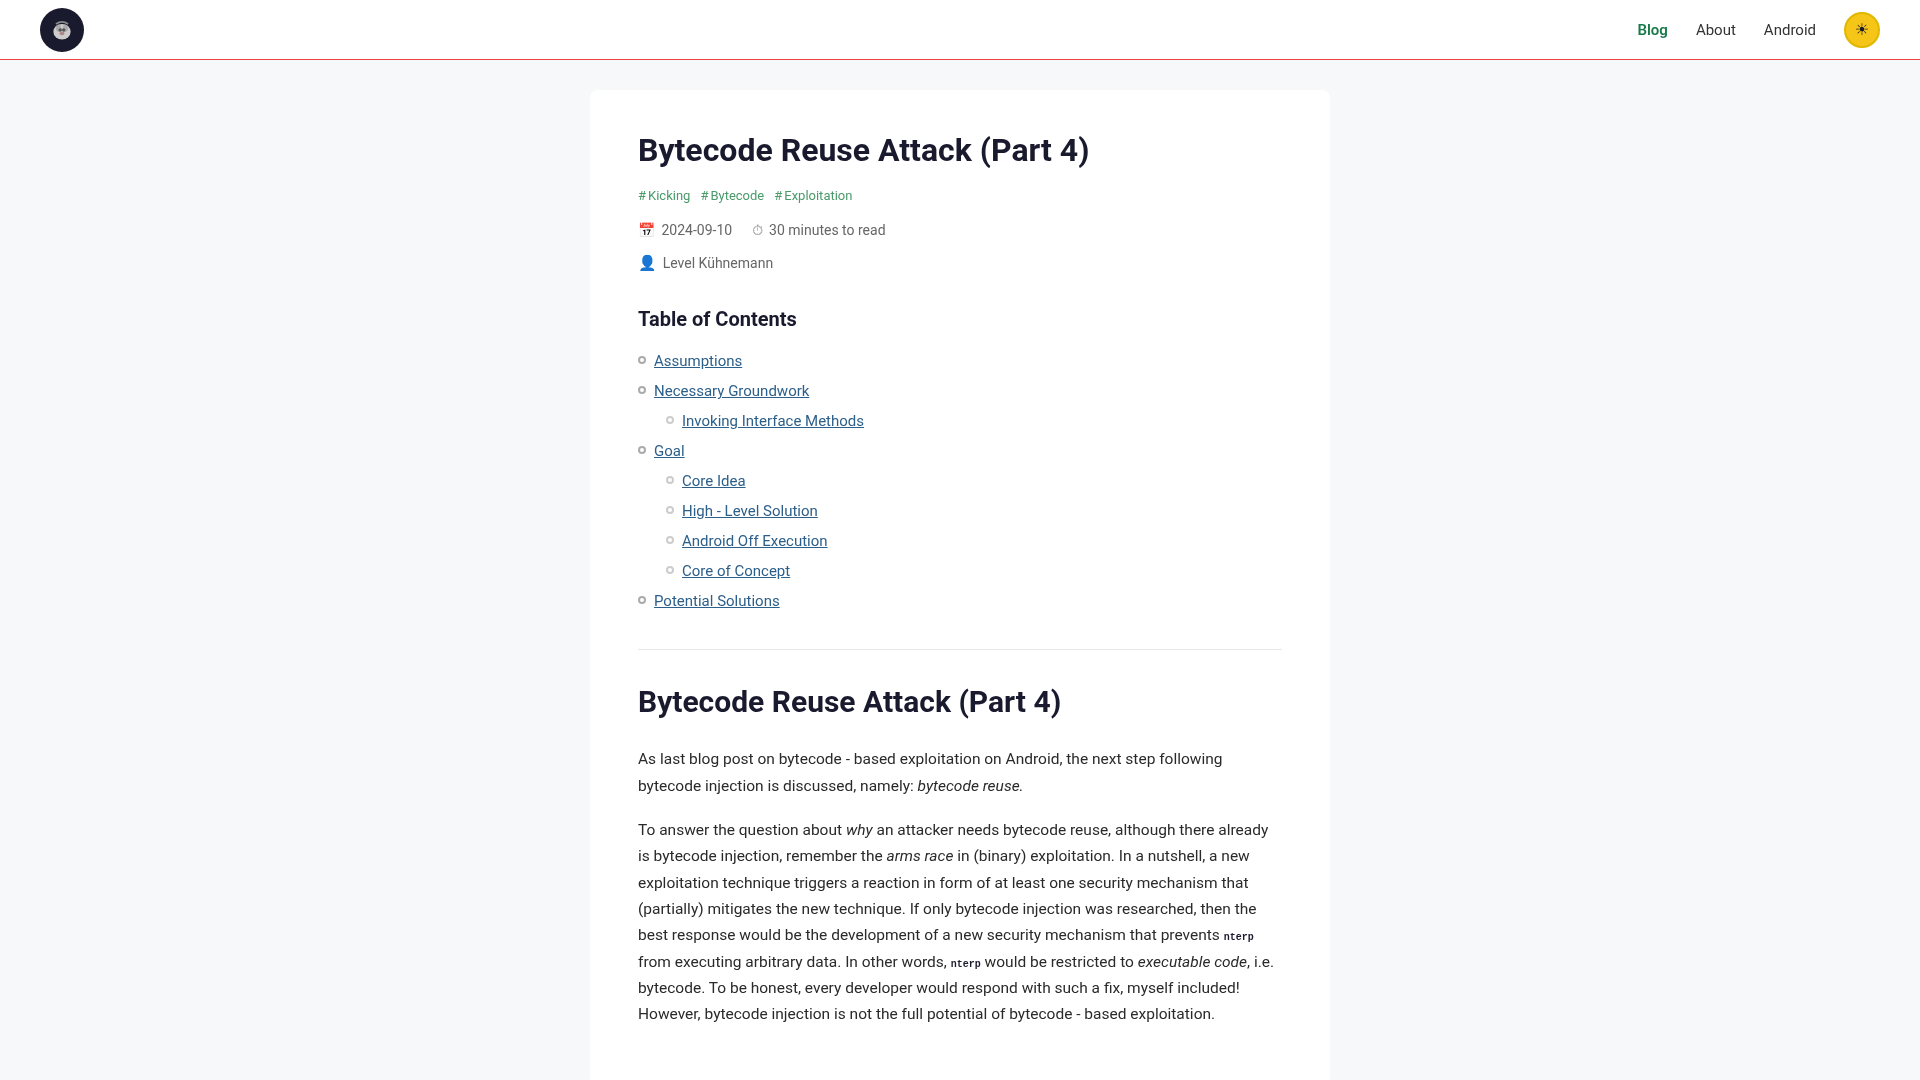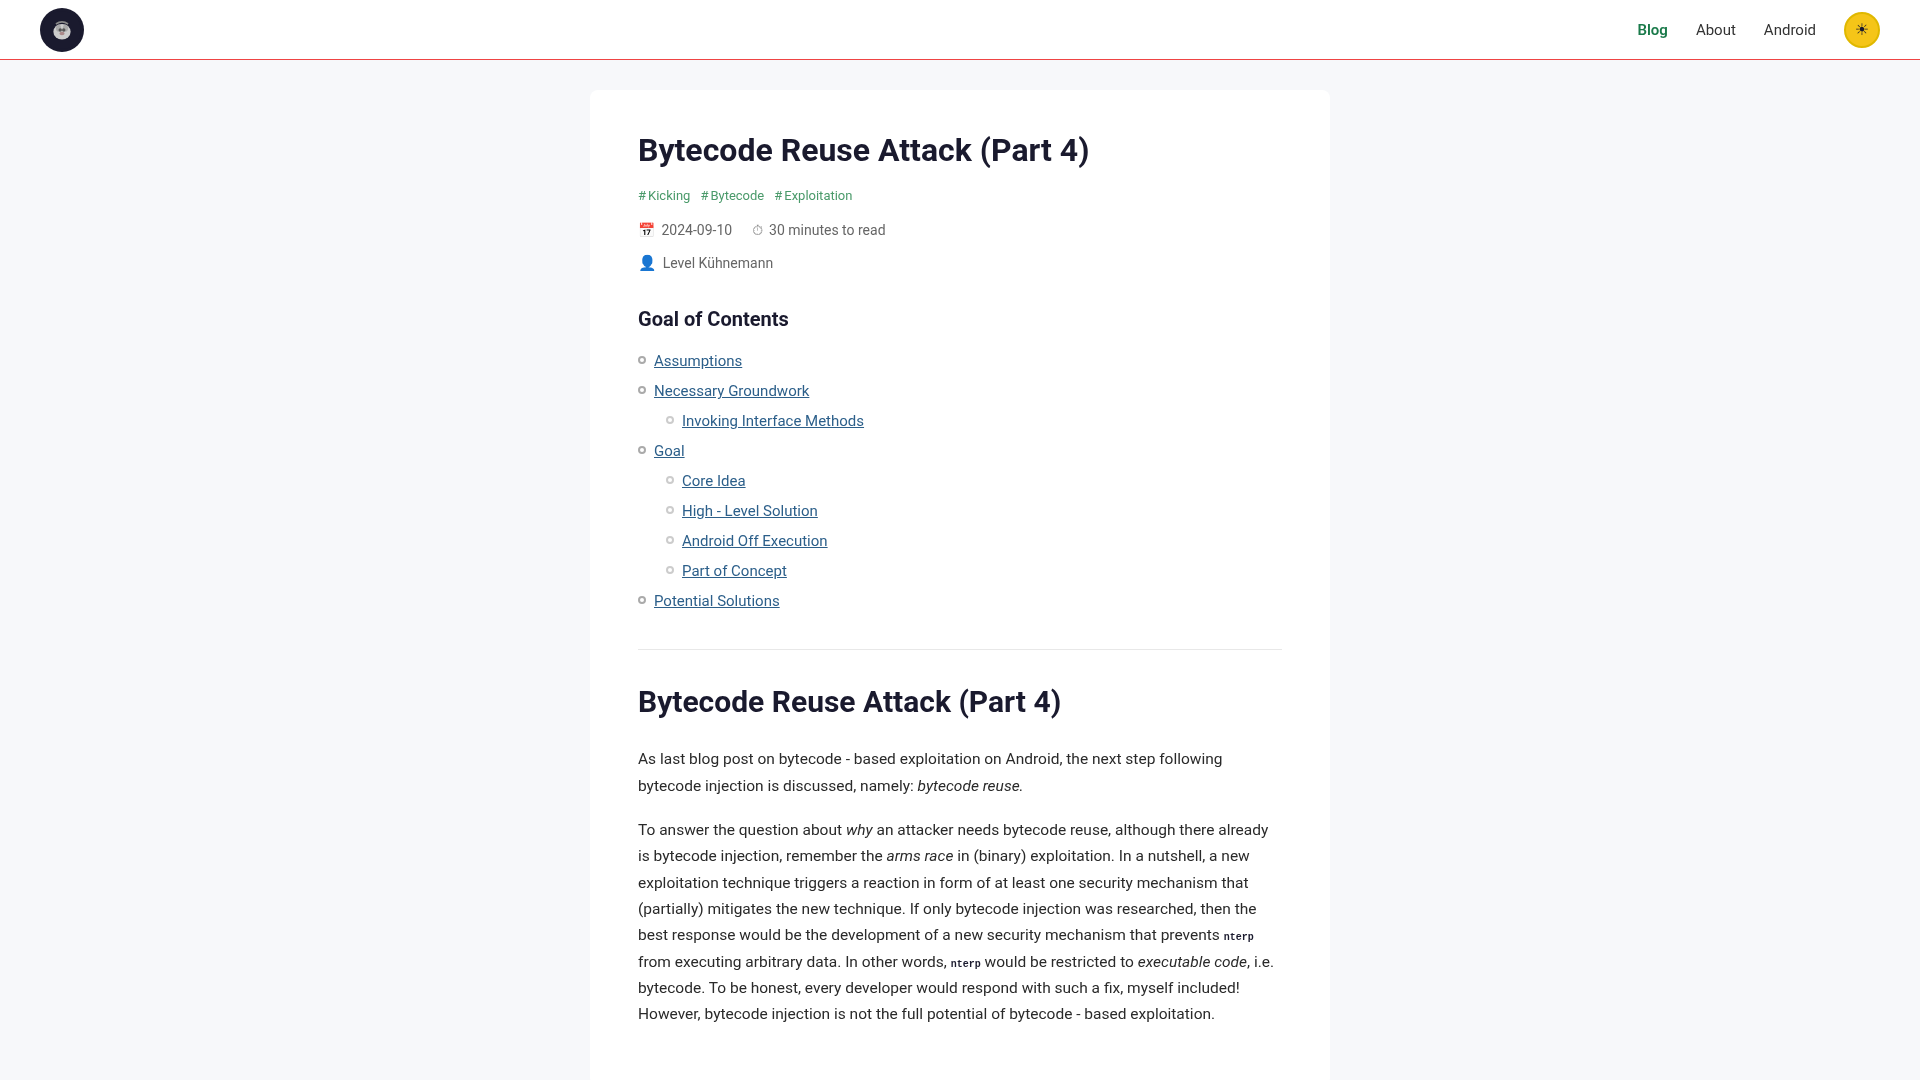--- a/index.html
+++ b/index.html
@@ -288,21 +288,21 @@
         <span class="meta-icon">⏱</span>
         <span>30 minutes to read</span>
       </div>
     </div>
 
     <div class="author-row">
       <span class="author-icon">👤</span>
       <span>Level Kühnemann</span>
     </div>
 
-    <h2 class="toc-title">Goal of Contents</h2>
+    <h2 class="toc-title">Table of Contents</h2>
 
     <ul class="toc-list">
       <li>
         <span class="bullet"></span>
         <a class="toc-link">Assumptions</a>
       </li>
       <li>
         <span class="bullet"></span>
         <a class="toc-link">Necessary Groundwork</a>
       </li>
@@ -321,21 +321,21 @@
       <li class="sub">
         <span class="bullet"></span>
         <a class="toc-link">High - Level Solution</a>
       </li>
       <li class="sub">
         <span class="bullet"></span>
         <a class="toc-link">Android Off Execution</a>
       </li>
       <li class="sub">
         <span class="bullet"></span>
-        <a class="toc-link">Part of Concept</a>
+        <a class="toc-link">Core of Concept</a>
       </li>
       <li>
         <span class="bullet"></span>
         <a class="toc-link">Potential Solutions</a>
       </li>
     </ul>
 
     <hr class="section-divider">
 
     <h2 class="article-body-title">Bytecode Reuse Attack (Part 4)</h2>

